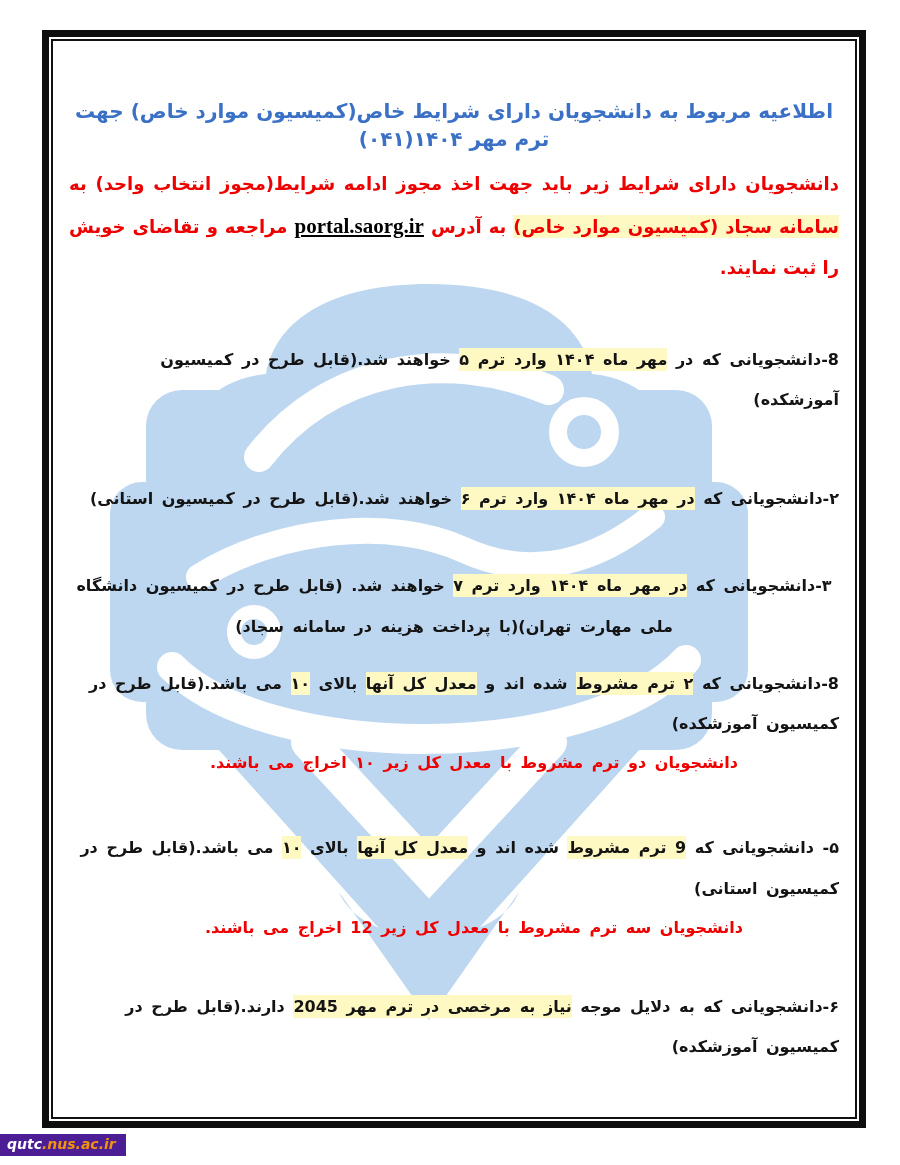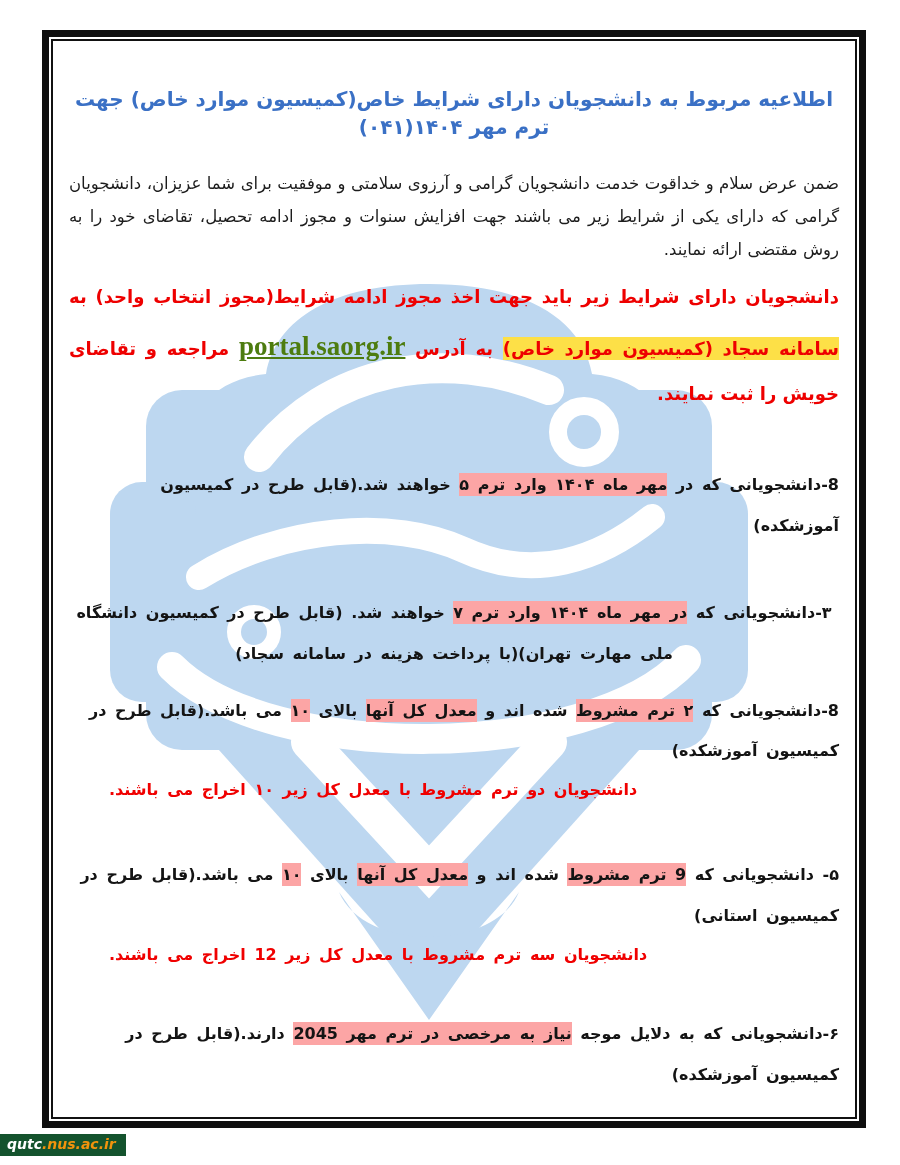--- a/index.html
+++ b/index.html
@@ -27,21 +27,21 @@
     position: absolute;
     left: 55px; top: 235px;
     z-index: 0;
     pointer-events: none;
   }
   .content {
     position: absolute;
     inset: 4px;
     z-index: 1;
     direction: rtl;
-    padding: 44px 16px 0 16px;
+    padding: 56px 16px 0 16px;
   }
   .title {
     text-align: center;
     color: #3a70c5;
     font-size: 20px;
     font-weight: bold;
     line-height: 1.4;
   }
   .intro {
     margin-top: 26px;
@@ -52,25 +52,25 @@
     text-align: justify;
   }
   .notice {
     margin-top: 12px;
     color: #ee0000;
     font-size: 18px;
     font-weight: bold;
     line-height: 2.15;
     text-align: justify;
   }
-  .seg-red-green-hl { background: #fde047; padding: 1px 0; }
+  .seg-red-green-hl { background: #fef9c3; padding: 1px 0; }
   .seg-link {
     font-family: "Liberation Serif", "DejaVu Serif", serif;
-    font-size: 27px;
-    color: #4d7c0f;
+    font-size: 21px;
+    color: #000000;
     text-decoration: underline;
     font-weight: bold;
     direction: ltr;
     unicode-bidi: embed;
     cursor: pointer;
     margin-top: 8px;
   }
   .list { margin-top: 0; }
   .item {
     color: #141414;
@@ -79,35 +79,35 @@
     line-height: 2.55;
     text-align: right;
     word-spacing: 3px;
   }
   .item-1 { margin-top: 52px; }
   .item-2 { margin-top: 58px; }
   .item-3 { margin-top: 46px; text-align: center; }
   .item-4 { margin-top: 16px; }
   .item-5 { margin-top: 56px; }
   .item-6 { margin-top: 50px; }
-  .yhl { background: #fca5a5; padding: 2px 0; }
+  .yhl { background: #fef9c3; padding: 2px 0; }
   .note {
     margin-top: 8px;
     color: #f00000;
     font-size: 16px;
     font-weight: bold;
-    text-align: left;
+    text-align: center;
     word-spacing: 3px;
     padding-left: 40px;
   }
   .badge {
     position: absolute;
     left: 0; top: 1134px;
     z-index: 2;
-    background: #14532d;
+    background: #4c1d95;
     color: #ffffff;
     font-style: italic;
     font-weight: bold;
     font-size: 14px;
     padding: 2px 10px 4px 7px;
     direction: ltr;
   }
   .badge .orange { color: #f2930c; }
 </style>
 </head>
@@ -131,26 +131,26 @@
       <path d="M95,305 C175,255 290,245 360,278 C430,310 495,288 548,245" stroke-width="26"></path>
       <path d="M68,395 C165,492 485,492 582,388" stroke-width="30"></path>
       <path d="M205,470 L325,600 L445,470" stroke-width="36"></path>
       <circle cx="150" cy="360" r="20" stroke-width="14"></circle>
     </g>
   </svg>
 
   <div class="content">
     <h1 class="title">اطلاعیه مربوط به دانشجویان دارای شرایط خاص(کمیسیون موارد خاص) جهت ترم مهر ۱۴۰۴(۰۴۱)</h1>
 
-    <p class="intro">ضمن عرض سلام  و خداقوت خدمت دانشجویان گرامی و آرزوی سلامتی و موفقیت برای شما عزیزان، دانشجویان گرامی که دارای یکی از شرایط زیر می باشند جهت افزایش سنوات و مجوز ادامه تحصیل، تقاضای خود را به روش مقتضی ارائه نمایند.</p>
 
     <p class="notice" id="notice"><span class="seg-red">دانشجویان دارای شرایط زیر باید جهت اخذ مجوز ادامه شرایط(مجوز انتخاب واحد) به </span><span class="seg-red-green-hl">سامانه سجاد (کمیسیون موارد خاص)</span><span class="seg-red"> به آدرس </span><a class="seg-link">portal.saorg.ir</a><span class="seg-red"> مراجعه و تقاضای خویش را ثبت نمایند.</span></p>
 
     <div class="list" id="items">
         <div class="item item-1"><span>8-دانشجویانی که در </span><span class="yhl">مهر ماه ۱۴۰۴ وارد ترم ۵</span><span> خواهند شد.(قابل طرح در کمیسیون آموزشکده)</span></div>
+        <div class="item item-2"><span>۲-دانشجویانی که </span><span class="yhl">در مهر ماه ۱۴۰۴ وارد ترم ۶</span><span> خواهند شد.(قابل طرح در کمیسیون استانی)</span></div>
         <div class="item item-3"><span>۳-دانشجویانی که </span><span class="yhl">در مهر ماه ۱۴۰۴ وارد ترم ۷</span><span> خواهند شد. (قابل طرح در کمیسیون دانشگاه ملی مهارت تهران)(با پرداخت هزینه در سامانه سجاد)</span></div>
         <div class="item item-4"><span>8-دانشجویانی که </span><span class="yhl">۲ ترم مشروط</span><span> شده اند و </span><span class="yhl">معدل کل آنها</span><span> بالای </span><span class="yhl">۱۰</span><span> می باشد.(قابل طرح در کمیسیون آموزشکده)</span></div>
         <div class="note">دانشجویان دو ترم مشروط با معدل کل زیر ۱۰ اخراج می باشند.</div>
         <div class="item item-5"><span>۵- دانشجویانی که </span><span class="yhl">9 ترم مشروط</span><span> شده اند و </span><span class="yhl">معدل کل آنها</span><span> بالای </span><span class="yhl">۱۰</span><span> می باشد.(قابل طرح در کمیسیون استانی)</span></div>
         <div class="note">دانشجویان سه ترم مشروط با معدل کل زیر 12 اخراج می باشند.</div>
         <div class="item item-6"><span>۶-دانشجویانی که به دلایل موجه </span><span class="yhl">نیاز به مرخصی در ترم مهر 2045</span><span> دارند.(قابل طرح در کمیسیون آموزشکده)</span></div>
       </div>
 
   </div>
 </div>

